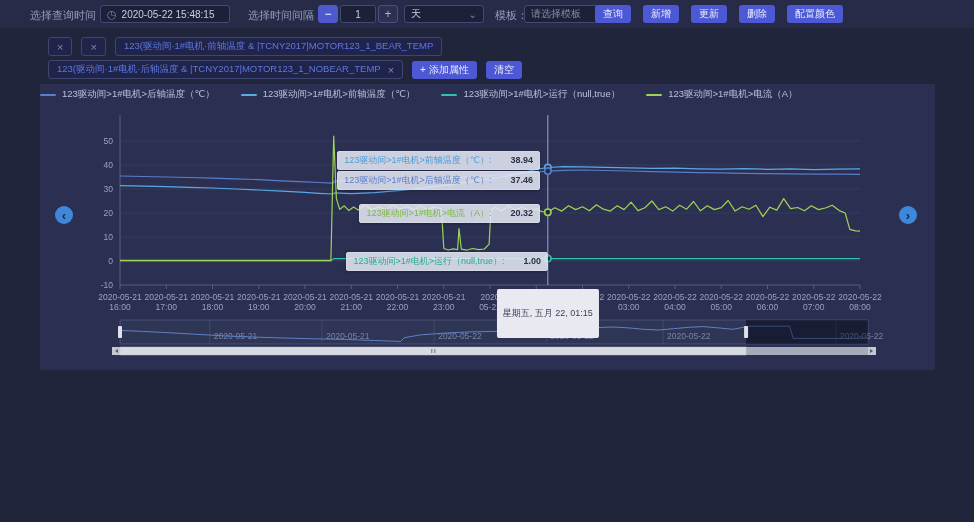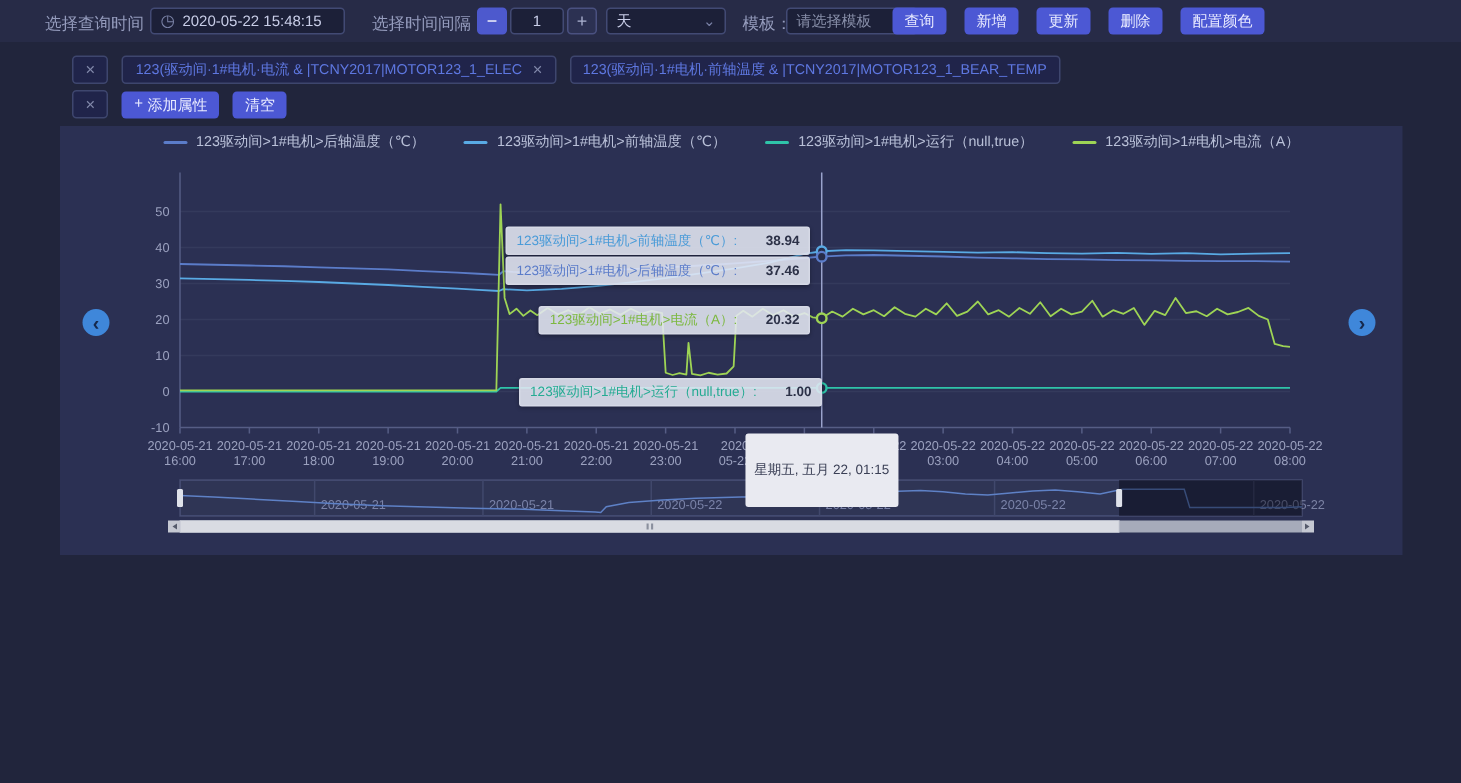--- a/index.html
+++ b/index.html
@@ -16,21 +16,21 @@
   .minus{background:#4d59cd;color:#fff;border:1px solid #4d59cd;}
   .plus{background:#2c3152;color:#aab0cf;border:1px solid #4a5180;}
   .btnrow{position:absolute;left:595px;top:5px;display:flex;gap:12px;text-align:center;}
   .btn{height:18px;padding:0 8px;background:#4c58d4;color:#e8eaff;font-size:10px;border-radius:3px;
        display:flex;align-items:center;justify-content:center;white-space:nowrap;cursor:pointer;}
   .chiprow{position:absolute;left:48px;display:flex;gap:9px;align-items:center;}
   .chip{height:19px;background:#20244a;border:1px solid #3e466e;border-radius:3px;color:#5e77e0;
         font-size:9.5px;display:flex;align-items:center;gap:7px;padding:0 8px;white-space:nowrap;}
   .chip .x{color:#8289ab;font-size:11px;cursor:pointer;}
   .panel{position:absolute;left:40px;top:84px;width:895px;height:286px;background:#2b3053;}
-  .legend{position:absolute;left:40px;top:88px;width:895px;display:flex;justify-content:center;gap:26px;}
+  .legend{position:absolute;left:40px;top:88px;width:895px;display:flex;gap:26px;}
   .legend-item{display:flex;align-items:center;gap:6px;font-size:9.5px;color:#b9c0d8;cursor:pointer;white-space:nowrap;}
   .dash{width:16px;height:2px;border-radius:1px;display:inline-block;}
   .navbtn{position:absolute;width:18px;height:18px;border-radius:50%;background:#3f87da;color:#16294d;
           display:flex;align-items:center;justify-content:center;font-size:13px;font-weight:bold;cursor:pointer;line-height:1;}
   svg{position:absolute;}
   .axlbl{font-size:8.5px;fill:#9ba1bf;}
   .navlbl{font-size:8.5px;fill:#7a81a3;}
   .tt{position:absolute;background:rgba(228,231,242,0.88);border:1px solid #d6d9e6;border-radius:2px;
       padding:2px 6px;font-size:9px;white-space:nowrap;box-shadow:0 1px 3px rgba(0,0,0,0.3);}
   .tt-value{color:#2c3147;font-weight:bold;margin-left:19px;}
@@ -70,30 +70,30 @@
       <div class="btn">删除</div>
       <div class="btn">配置颜色</div>
     </div>
   </div>
 
   <div class="chiprow" style="top:37px">
     <div class="chip">
       <span class="x">×</span>
     </div>
     <div class="chip">
-      <span>123(驱动间·1#电机·电流 &amp; |TCNY2017|MOTOR123_1_ELEC</span>
       <span class="x">×</span>
     </div>
     <div class="chip">
       <span>123(驱动间·1#电机·前轴温度 &amp; |TCNY2017|MOTOR123_1_BEAR_TEMP</span>
 
     </div>
   </div>
   <div class="chiprow" style="top:60px">
     <div class="chip">
+      <span>123(驱动间·1#电机·后轴温度 &amp; |TCNY2017|MOTOR123_1_NOBEAR_TEMP</span>
       <span class="x">×</span>
     </div>
     <div class="btn" style="gap:3px">
       <span>+</span>
       <span>添加属性</span>
     </div>
     <div class="btn">清空</div>
   </div>
 
   <div class="panel"></div>

